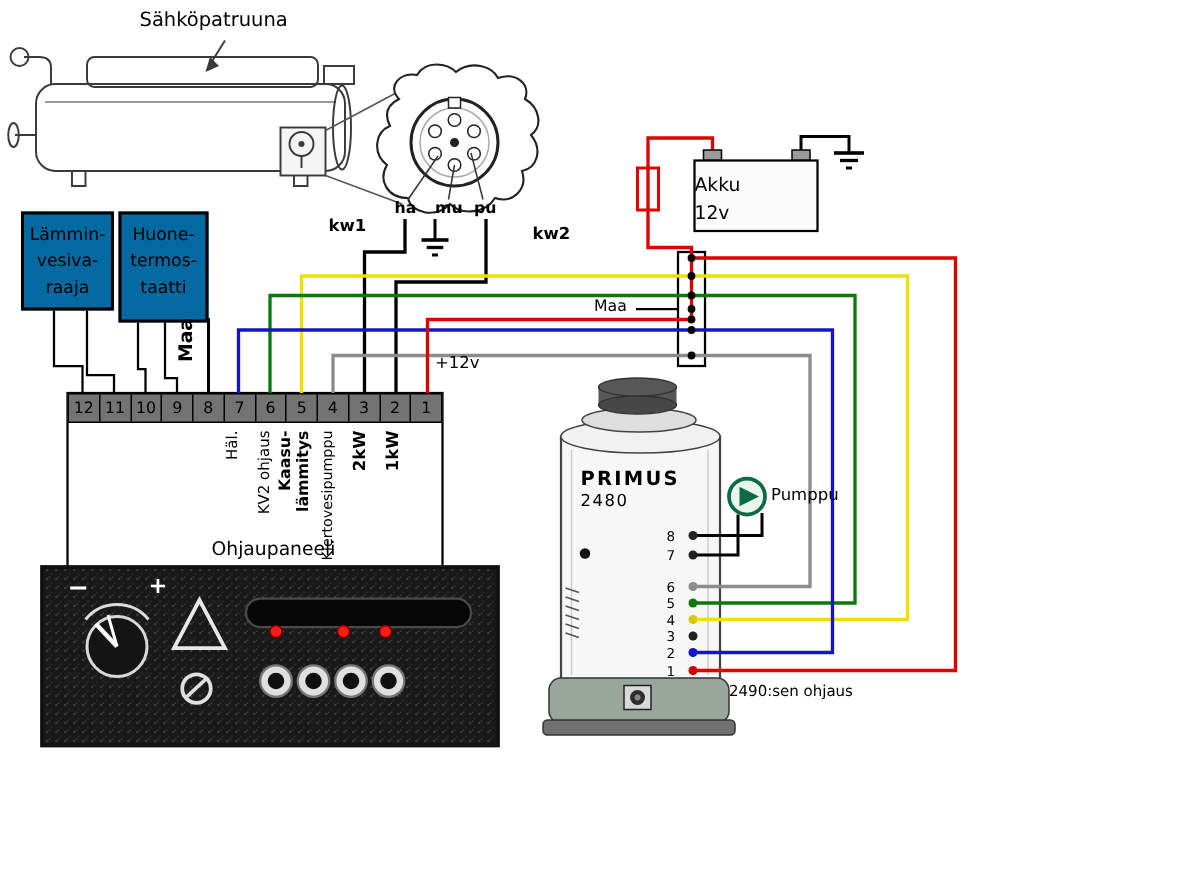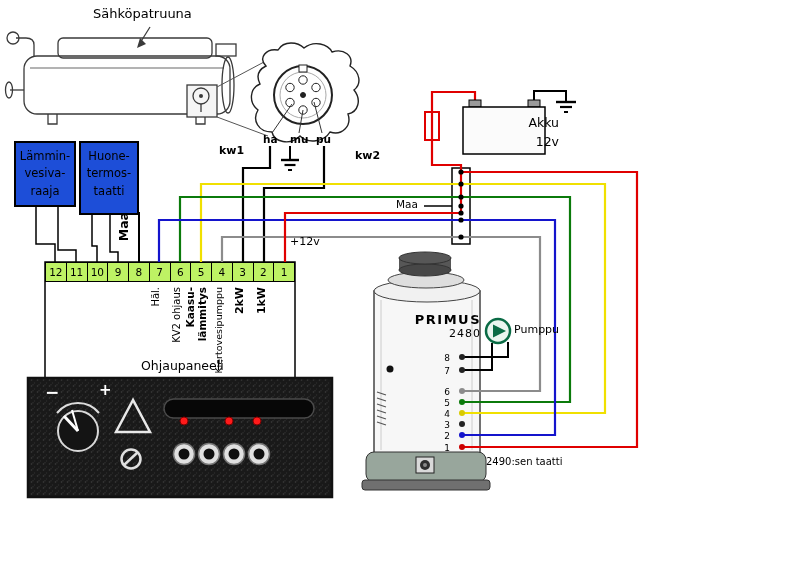--- a/index.html
+++ b/index.html
@@ -3,28 +3,28 @@
 <meta charset="utf-8">
 <style>
   html,body{margin:0;padding:0;background:#fff;}
   .stage{position:relative;width:800px;height:579px;background:#fff;overflow:hidden;
          font-family:"DejaVu Sans","Liberation Sans",sans-serif;color:#000;}
   .stage svg{position:absolute;left:0;top:0;}
   .lbl{position:absolute;white-space:nowrap;font-size:11px;line-height:1;text-align:center;}
   .bold{font-weight:bold;}
   .vlabel{position:absolute;writing-mode:vertical-rl;transform:rotate(180deg);
           white-space:nowrap;font-size:10px;line-height:1;}
-  .txtbox{position:absolute;border:2px solid #000;background:#1d4ed8;text-align:center;
+  .txtbox{position:absolute;border:2px solid #000;background:#0369a1;text-align:center;
           font-size:11.5px;line-height:1.5;padding-top:5px;box-sizing:border-box;}
   .strip{position:absolute;left:45px;top:262px;width:250px;height:20px;display:flex;
-         border:1.5px solid #000;background:#bef264;box-sizing:border-box;}
+         border:1.5px solid #000;background:#737373;box-sizing:border-box;}
   .strip .cell{flex:1;display:flex;align-items:center;justify-content:center;
          font-size:10.5px;border-right:1.5px solid #000;}
   .strip .cell:last-child{border-right:none;}
-  .center{text-align:right;margin-left:14px;}
+  .center{text-align:left;}
   svg text{font-family:"DejaVu Sans","Liberation Sans",sans-serif;}
 </style>
 </head>
 <body>
 
 <div class="stage">
 
 <svg width="800" height="579" viewBox="0 0 800 579">
   <defs>
     <pattern id="speck" width="6" height="6" patternUnits="userSpaceOnUse">
@@ -260,19 +260,19 @@
   <div>Akku</div>
   <div>12v</div>
 </div>
 <div class="lbl" style="left:396px;top:199px;font-size:10.5px;">Maa</div>
 
 <div class="lbl center" style="left:387px;top:313px;width:80px;">
   <div class="bold" style="font-size:13px;letter-spacing:1.5px;">PRIMUS</div>
   <div style="font-size:11px;letter-spacing:1px;margin-top:2px;">2480</div>
 </div>
 <div class="lbl" style="left:514px;top:324px;">Pumppu</div>
-<div class="lbl" style="left:486px;top:457px;font-size:10px;">2490:sen taatti</div>
+<div class="lbl" style="left:486px;top:457px;font-size:10px;">2490:sen ohjaus</div>
 
 <div class="lbl" style="left:141px;top:360px;font-size:12.5px;">Ohjaupaneeli</div>
 <div class="lbl bold" style="left:45px;top:384px;color:#fff;font-size:17px;">−</div>
 <div class="lbl bold" style="left:99px;top:383px;color:#fff;font-size:15px;">+</div>
 
 </div>
 
 </body></html>

